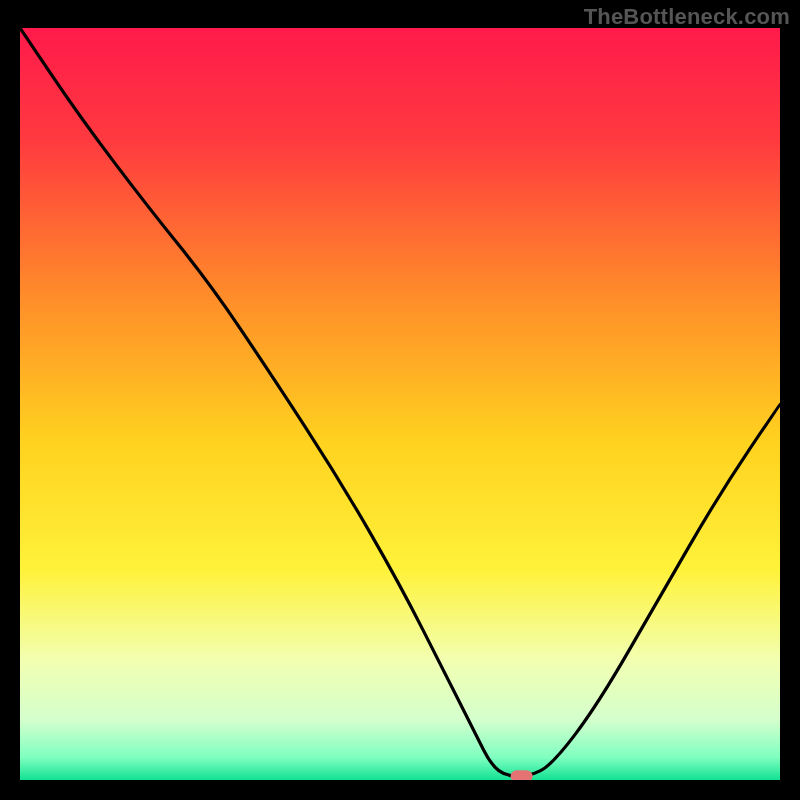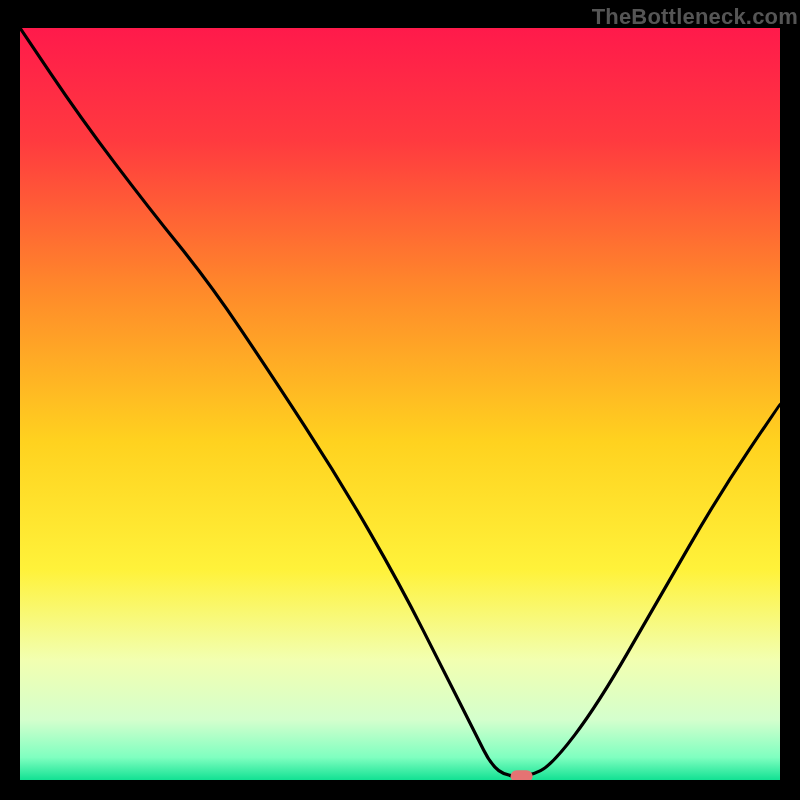--- a/index.html
+++ b/index.html
@@ -12,21 +12,21 @@
   }
   .frame {
     position: relative;
     width: 800px;
     height: 800px;
     background: #000;
   }
   .watermark {
     position: absolute;
     top: 4px;
-    right: 2px;
+    right: 10px;
     color: #555;
     font-size: 22px;
     font-weight: 600;
     letter-spacing: 0.2px;
     z-index: 10;
   }
   .plot {
     position: absolute;
     left: 20px;
     top: 28px;

